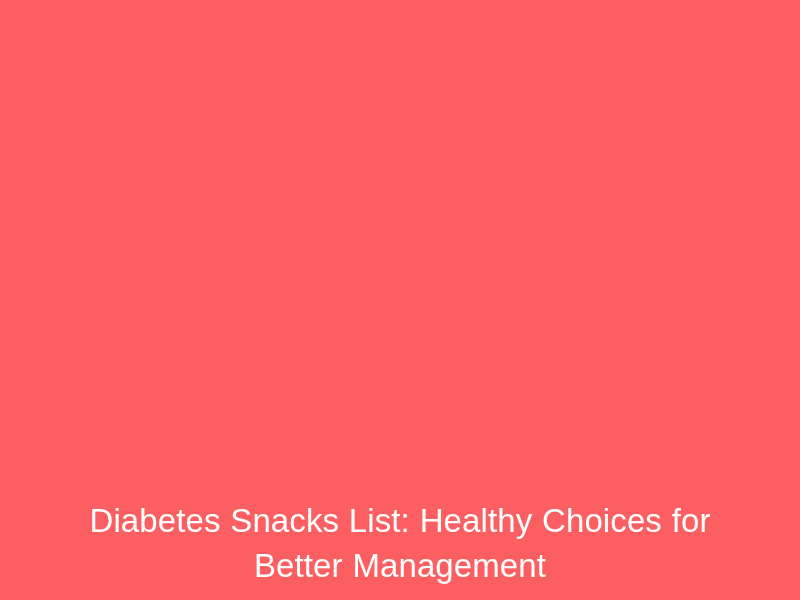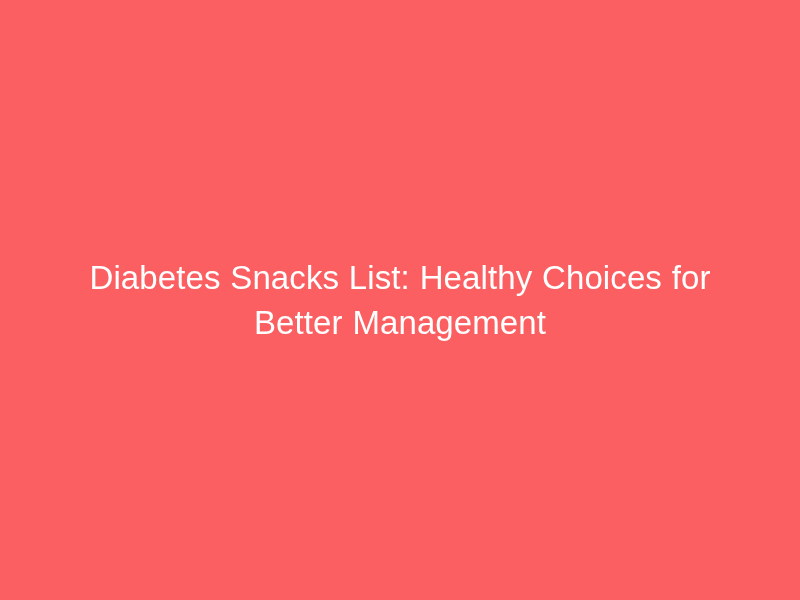--- a/index.html
+++ b/index.html
@@ -14,23 +14,23 @@
     background: #fc5f61;
     font-family: "Liberation Sans", sans-serif;
     -webkit-font-smoothing: antialiased;
   }
   .hero-card {
     box-sizing: border-box;
     width: 800px;
     height: 600px;
     background: #fc5f61;
     display: flex;
-    align-items: center;
+    align-items: flex-end;
     justify-content: center;
-    padding: 0 40px;
+    padding: 12px 40px;
   }
   .hero-inner {
     width: 640px;
     max-width: 100%;
     text-align: center;
   }
   .hero-title {
     margin: 0;
     font-family: "Liberation Sans", sans-serif;
     font-size: 33px;

